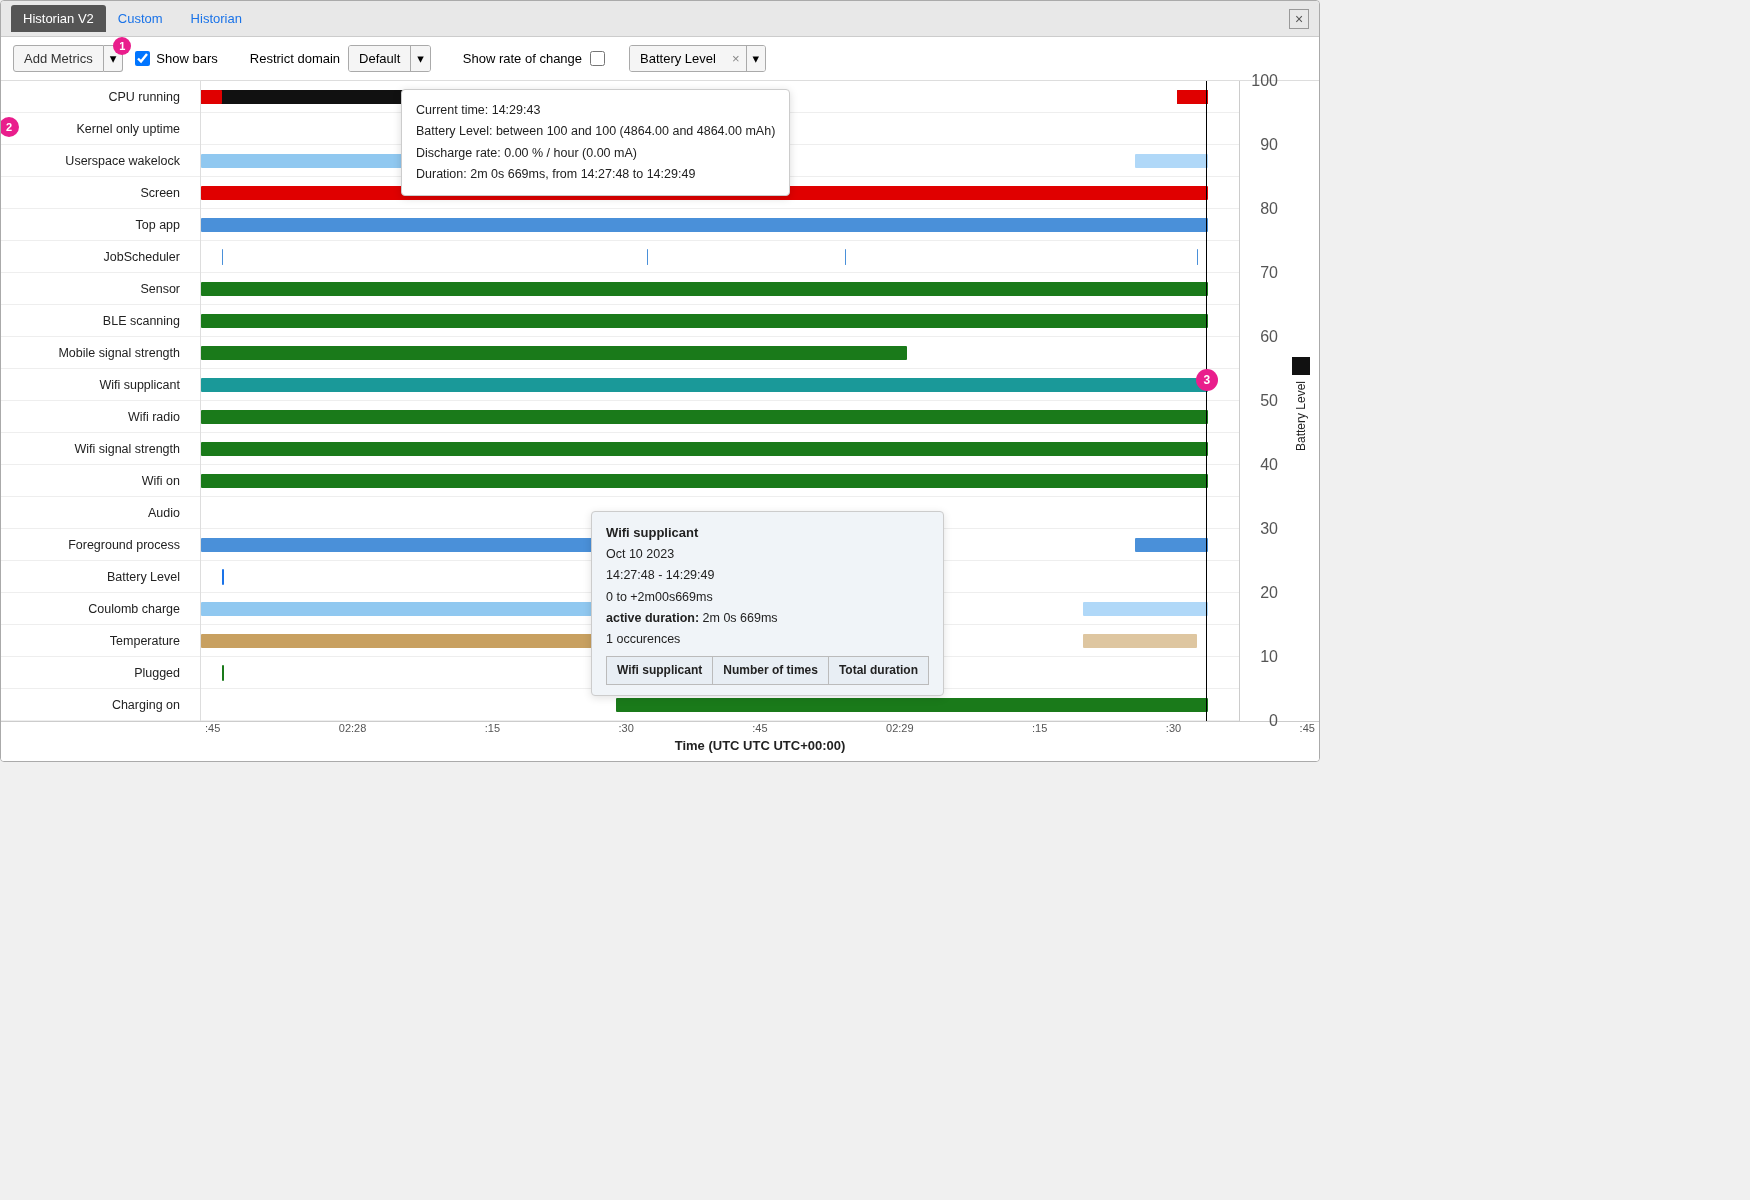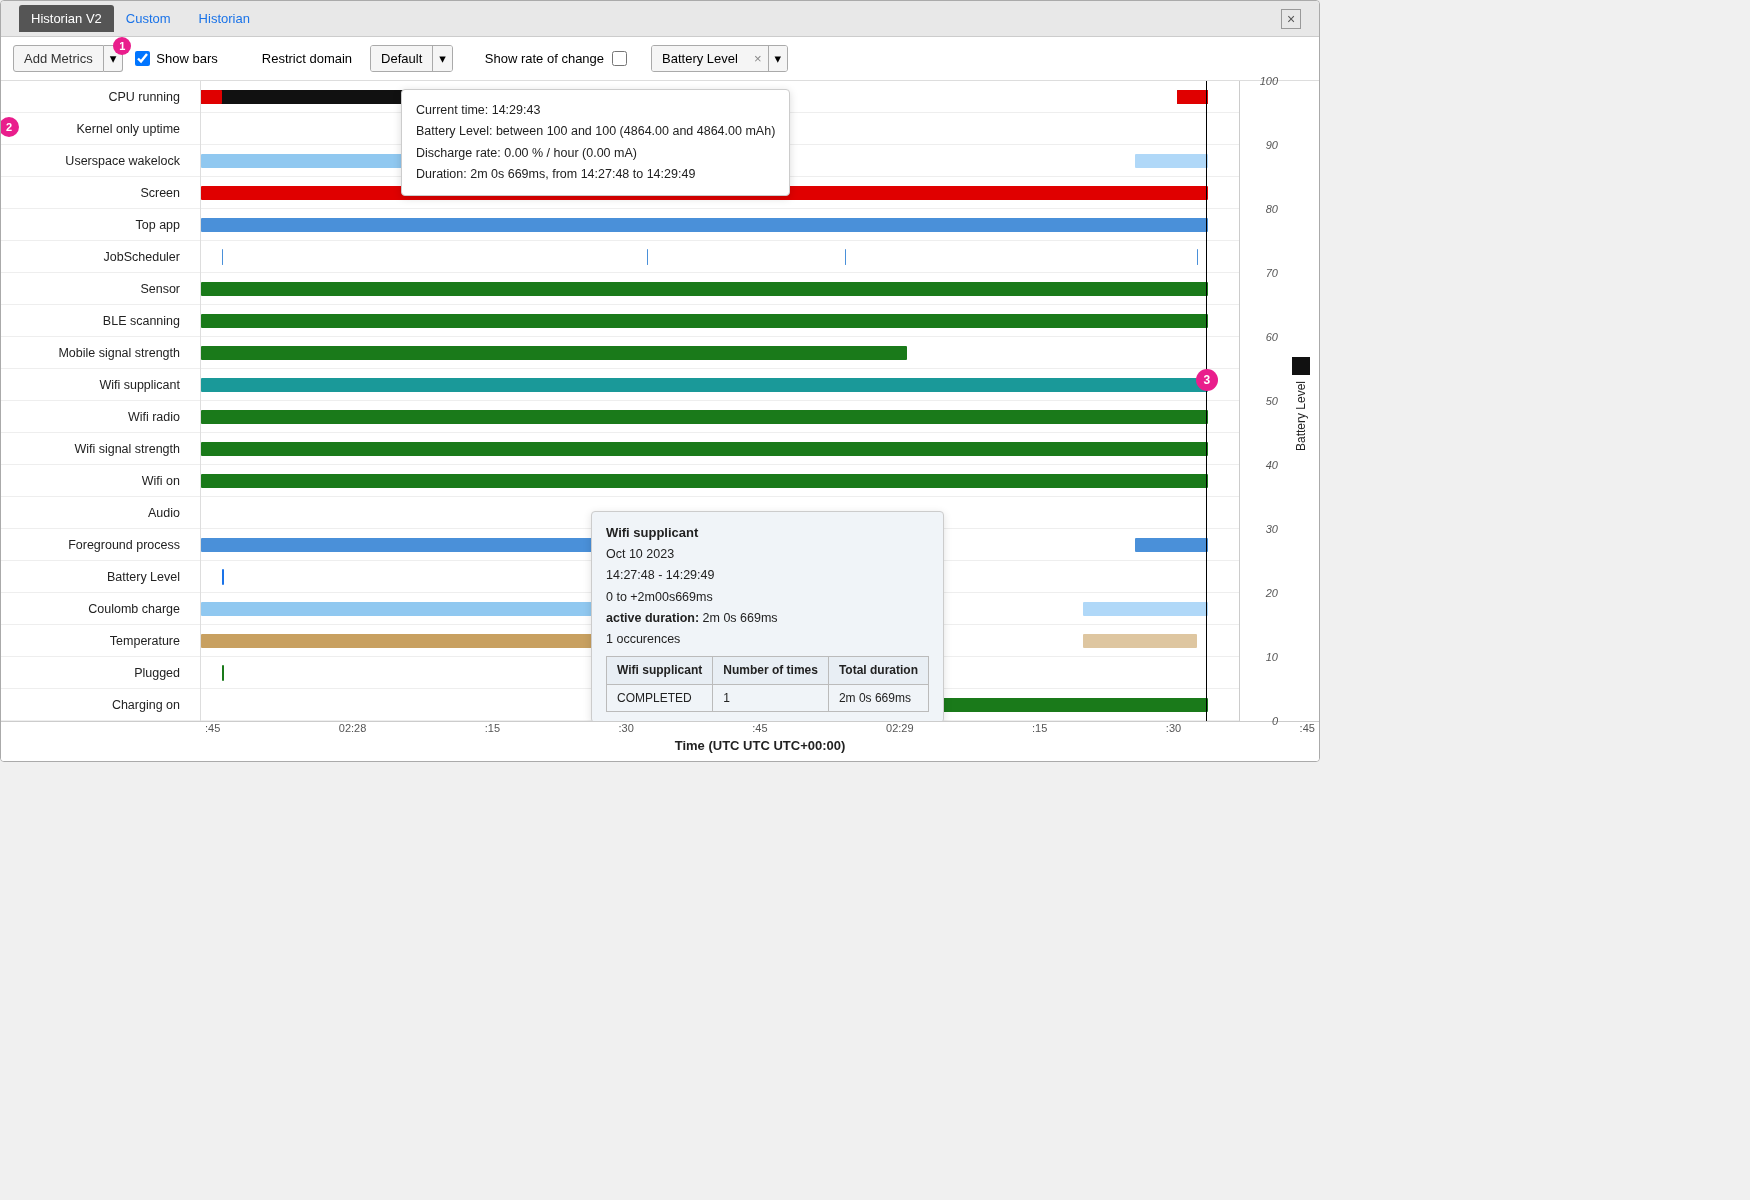--- a/index.html
+++ b/index.html
@@ -12,21 +12,21 @@
       border-radius: 4px;
       overflow: hidden;
       position: relative;
     }
     
     .title-bar {
       display: flex;
       align-items: center;
       background: #e8e8e8;
       border-bottom: 1px solid #ccc;
-      padding: 0 18px;
+      padding: 0 10px;
       height: 36px;
     }
     
     .title-tab {
       padding: 6px 12px;
       font-size: 13px;
       color: #333;
       cursor: pointer;
       border-radius: 3px 3px 0 0;
     }
@@ -109,22 +109,22 @@
     
     .show-bars-group {
       display: flex;
       align-items: flex-start;
       gap: 6px;
     }
     
     .restrict-domain-group {
       display: flex;
       align-items: center;
-      gap: 18px;
-      margin-left: 32px;
+      gap: 8px;
+      margin-left: 20px;
     }
     
     .domain-select {
       display: flex;
       align-items: center;
       border: 1px solid #aaa;
       border-radius: 3px;
       overflow: hidden;
     }
     
@@ -247,24 +247,23 @@
     .y-axis {
       width: 50px;
       flex-shrink: 0;
       position: relative;
       border-left: 1px solid #ccc;
     }
     
     .y-tick {
       position: absolute;
       right: 5px;
-      font-size: 11px;
+      font-size: 16px;
       color: #555;
       transform: translateY(50%);
-      font-style: italic;
     }
     
     .battery-level-sidebar {
       width: 30px;
       display: flex;
       flex-direction: column;
       align-items: center;
       justify-content: center;
       padding: 4px 0;
     }
@@ -566,25 +565,20 @@
           <span>2m 0s 669ms</span>
         </div>
         <div>1 occurences</div>
         <table class="tooltip-table">
           <tbody>
               <tr>
             <th>Wifi supplicant</th>
             <th>Number of times</th>
             <th>Total duration</th>
           </tr>
-          <tr>
-            <td>COMPLETED</td>
-            <td>1</td>
-            <td>2m 0s 669ms</td>
-          </tr>
         </tbody>
           </table>
       </div>
     </div>
 
     <div class="y-axis" style="position:relative;width:44px;">
       <div style="position:relative;height:640px;">
         <div class="y-tick" style="bottom: 100%;">100</div>
         <div class="y-tick" style="bottom: 90%;">90</div>
         <div class="y-tick" style="bottom: 80%;">80</div>

